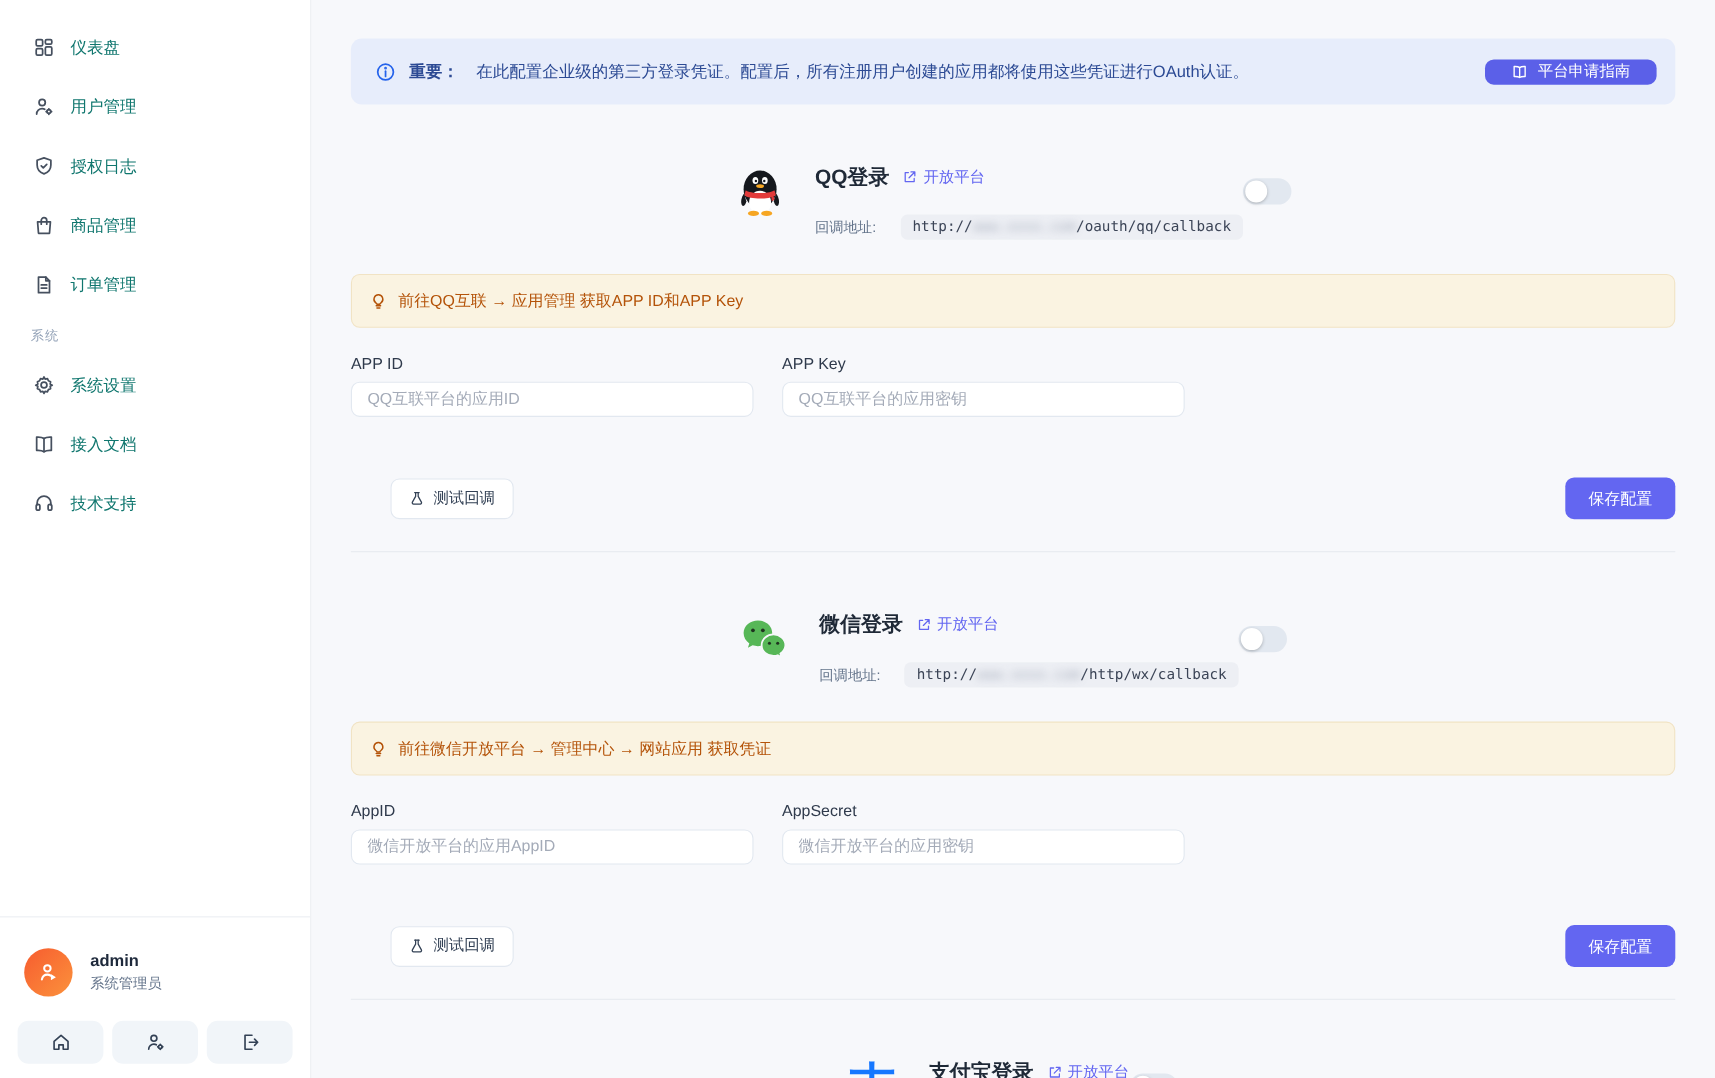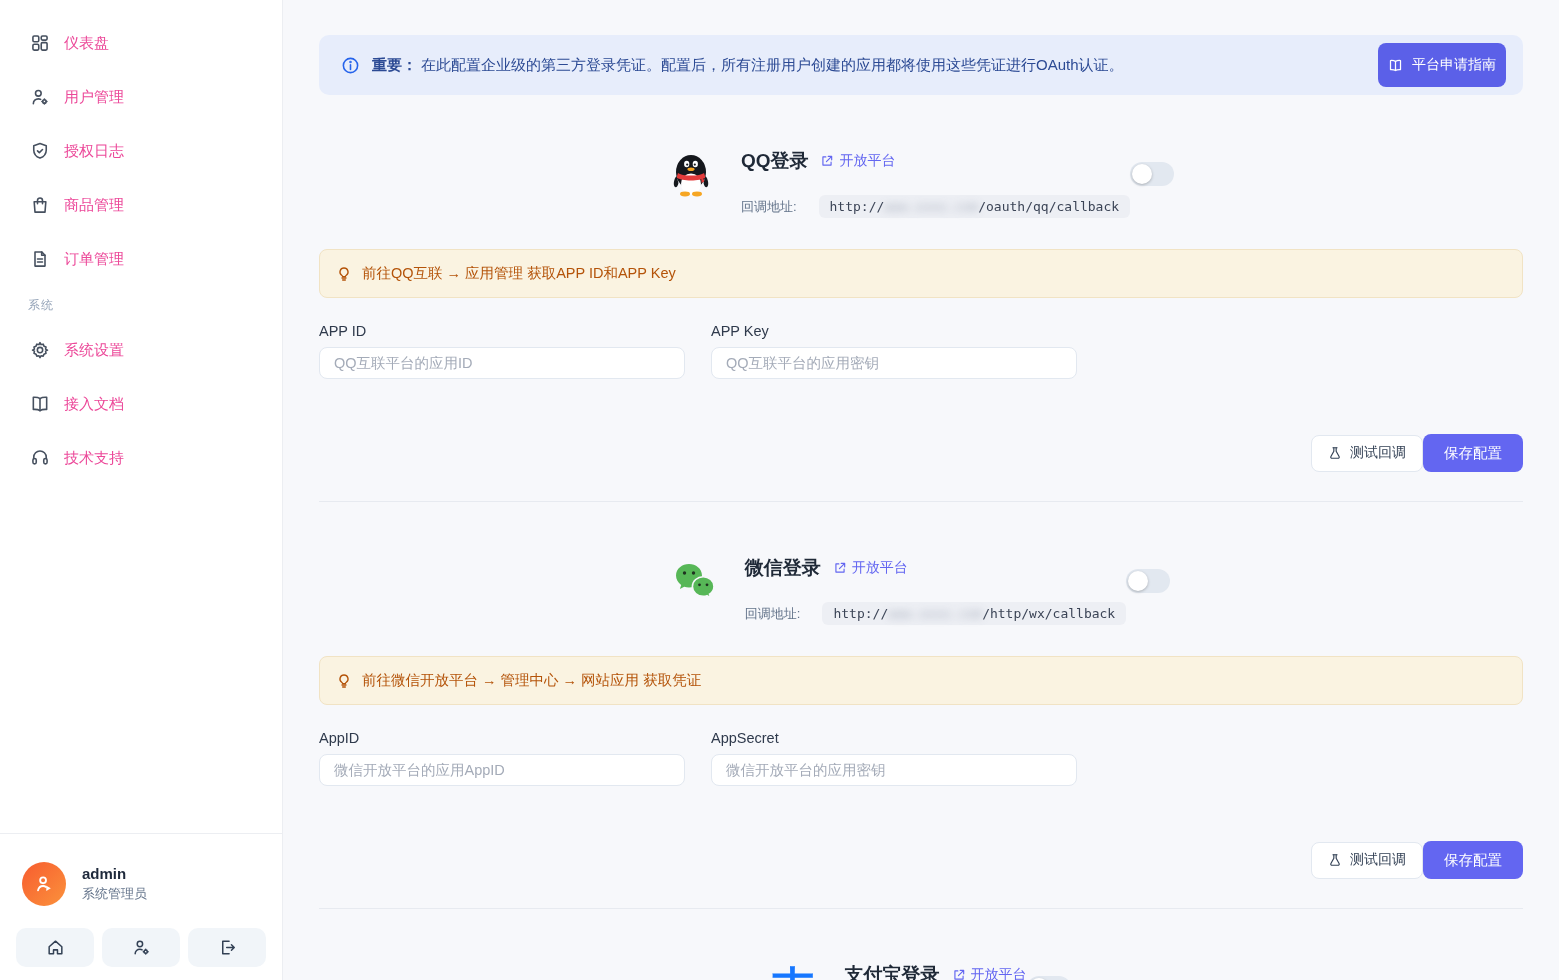--- a/index.html
+++ b/index.html
@@ -17,21 +17,21 @@
   }
   .logo-row {
     height:75px; display:flex; align-items:center; justify-content:center;
     gap:10px; border-bottom:1px solid #eef0f4;
   }
   .logo-text { font-size:17px; font-weight:bold; color:#1e293b; }
   .nav { flex:1; padding:21px 14px 0; overflow:hidden; }
   .nav-item {
     display:flex; align-items:center; gap:14px; height:44px;
     padding:0 16px; margin-bottom:10px; border-radius:10px;
-    color:#ec4899; font-size:15px; cursor:pointer;
+    color:#0f766e; font-size:15px; cursor:pointer;
   }
   .nav-item .nav-ico { color:#46505f; }
   .nav-item.active { background:#eef0fb; color:#6366f1; }
   .nav-item.active .nav-ico { color:#6366f1; }
   .nav-section-label { font-size:12px; color:#94a3b8; margin:16px 0 14px 14px; letter-spacing:1px; }
 
   .sidebar-footer { border-top:1px solid #eceef2; padding:28px 16px 13px; }
   .user-row { display:flex; align-items:center; gap:16px; margin-bottom:22px; padding-left:6px; }
   .avatar {
     width:44px; height:44px; border-radius:50%;
@@ -47,24 +47,24 @@
     color:#334155; cursor:pointer;
   }
 
   
   .main { flex:1; height:980px; overflow:hidden; padding:0 36px; }
   .banner {
     margin-top:35px; height:60px; background:#e7edfb; border-radius:10px;
     display:flex; align-items:center; padding:0 17px 0 22px; gap:12px;
   }
   .banner-text { flex:1; font-size:15px; color:#2c4a94; }
-  .banner-text b { font-weight:bold; margin-right:4px; }
+  .banner-text b { font-weight:bold; margin-right:16px; }
   .guide-btn {
     border:none; background:#5b60e8; color:#ffffff; font-size:14px;
-    border-radius:8px; padding:0 10px; height:44px; display:flex;
+    border-radius:8px; padding:0 24px; height:23px; display:flex;
     align-items:center; gap:9px; cursor:pointer;
     font-family:inherit;
   }
 
   .platform-section { padding:53px 0 29px; border-bottom:1px solid #e7eaf0; }
   .platform-section.truncated { border-bottom:none; }
   .sec-header { display:flex; align-items:flex-start; justify-content:center; }
   .sec-left { display:flex; gap:27px; }
   .plat-icon { width:46px; height:46px; margin-top:3px; }
   .title-row { display:flex; align-items:center; gap:12px; }
@@ -94,21 +94,21 @@
   .fields-row { margin-top:25px; display:flex; gap:26px; }
   .field { width:366px; }
   .field-label { font-size:14.5px; color:#2f3a4c; margin-bottom:8px; }
   .field input {
     width:100%; height:32px; border:1px solid #e2e8f0; border-radius:8px;
     background:#ffffff; padding:0 14px; font-size:14.5px; color:#1e293b;
     font-family:inherit; outline:none;
   }
   .field input::placeholder { color:#a4abb8; }
 
-  .actions-row { margin-top:55px; display:flex; align-items:center; justify-content:flex-end;padding-left:36px; }
+  .actions-row { margin-top:55px; display:flex; align-items:center; justify-content:space-between;padding-left:36px; }
   .test-btn {
     background:#ffffff; border:1px solid #e2e8f0; border-radius:8px;
     height:37px; padding:0 16px; display:flex; align-items:center; gap:8px;
     font-size:14px; color:#334155; cursor:pointer; font-family:inherit;
   }
   .save-btn {
     background:#6366f1; border:none; border-radius:8px; height:38px;
     padding:0 21px; color:#ffffff; font-size:14.5px; cursor:pointer; font-family:inherit;
   }
   .alipay-glyph { font-size:44px; font-weight:bold; color:#1677ff; line-height:46px; font-family:"DejaVu Sans",sans-serif; }

